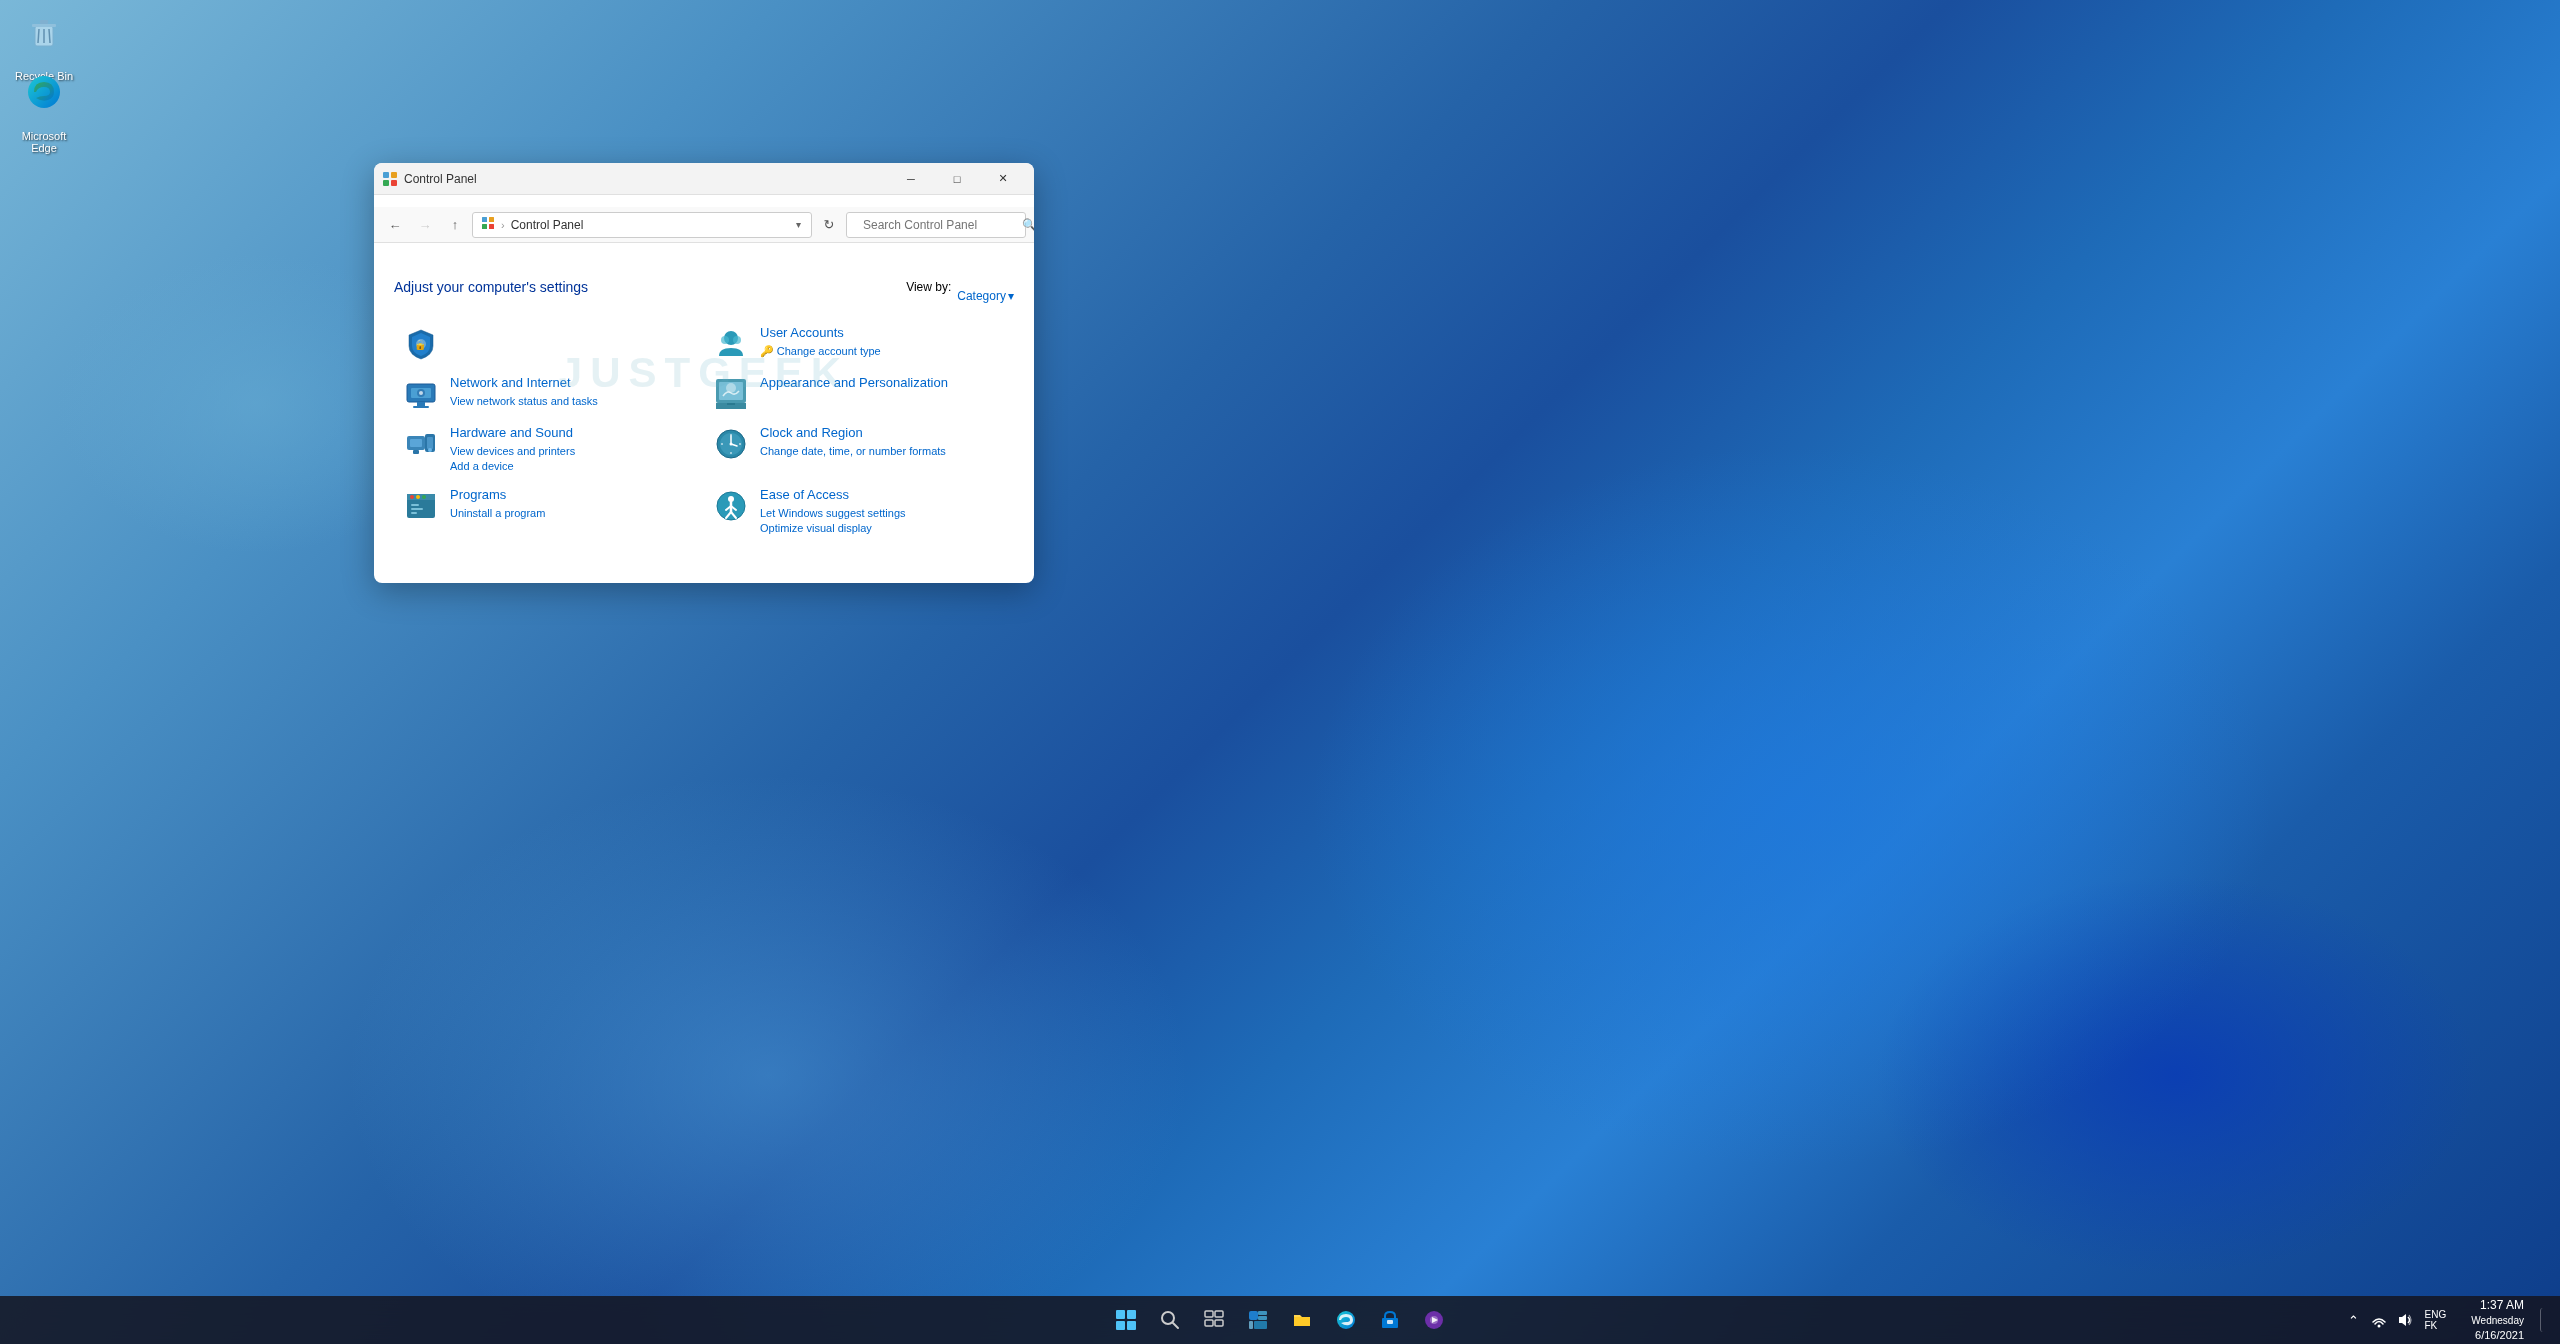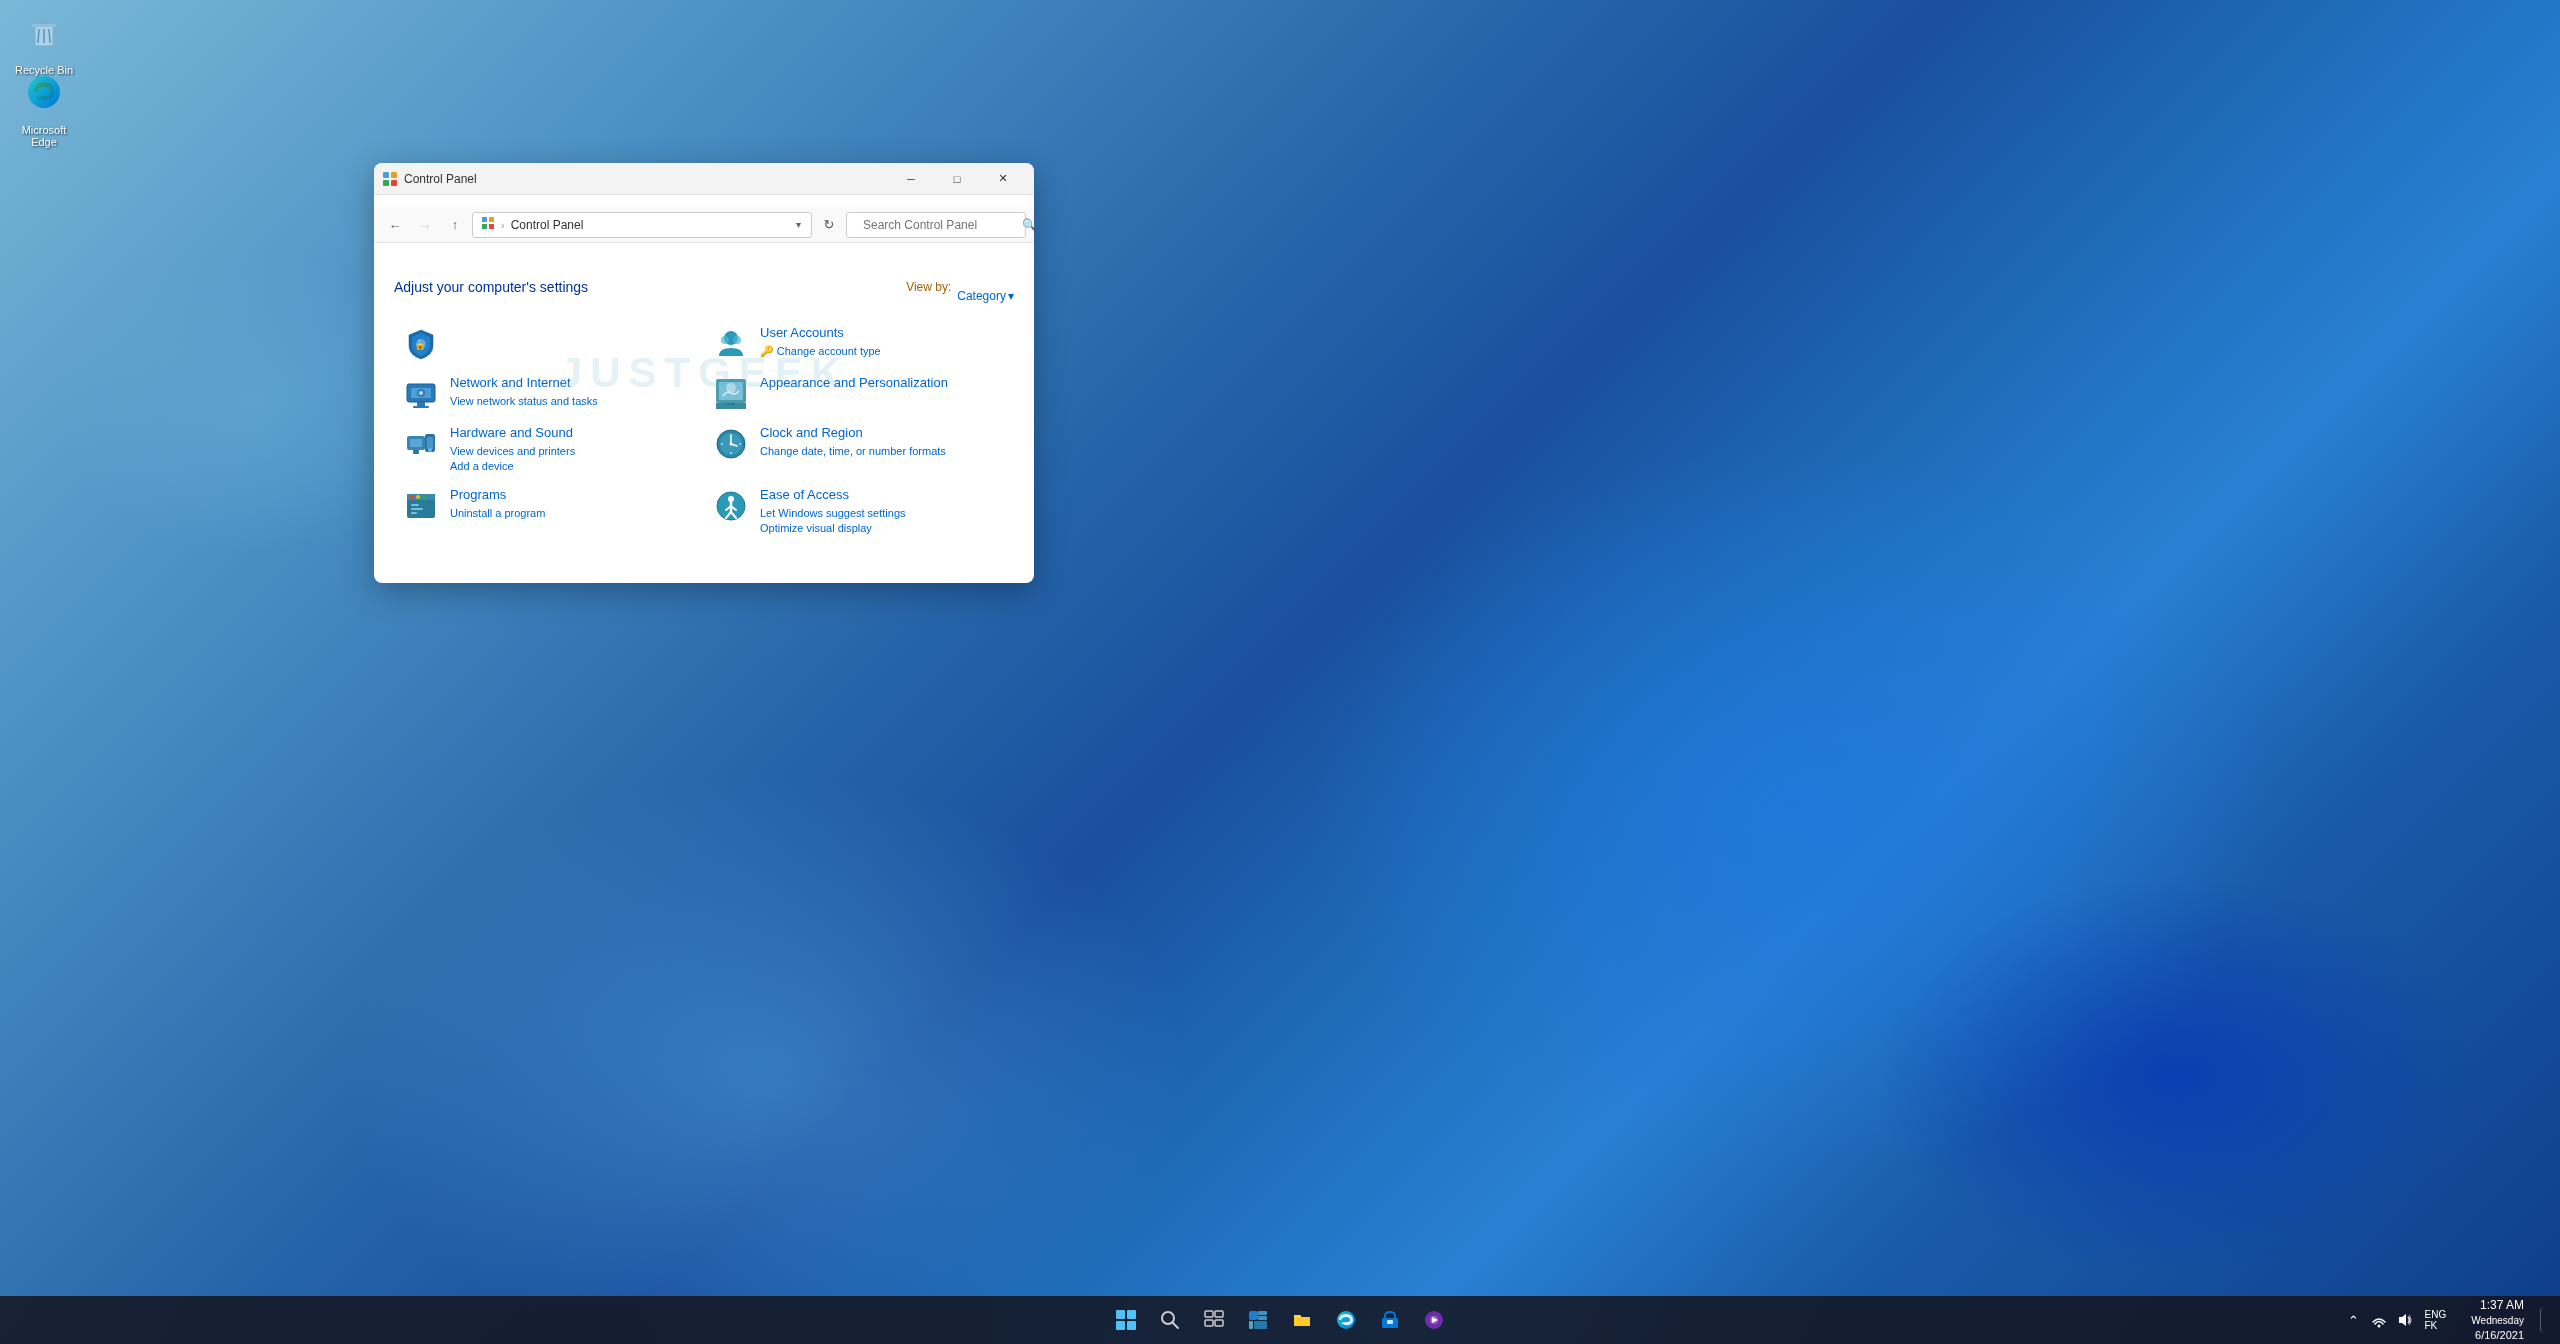--- a/index.html
+++ b/index.html
@@ -81,21 +81,21 @@
       cursor: pointer;
       padding: 4px 8px;
     }
 
     
     .desktop-icon {
       position: absolute;
       display: flex;
       flex-direction: column;
       align-items: center;
-      gap: 12px;
+      gap: 18px;
       width: 80px;
       cursor: pointer;
       padding: 4px;
       border-radius: 4px;
     }
 
     .desktop-icon-img {
       width: 40px;
       height: 40px;
       display: flex;
@@ -296,21 +296,21 @@
 
     .view-by {
       display: flex;
       align-items: center;
       gap: 6px;
       font-size: 12px;
       color: #333;
     }
 
     .view-by-label {
-      color: #a16207;
+      color: #000000;
     }
 
     .view-by-value {
       color: #0066cc;
       cursor: pointer;
       display: flex;
       align-items: center;
       gap: 2px;
       margin-top: 18px;
     }

